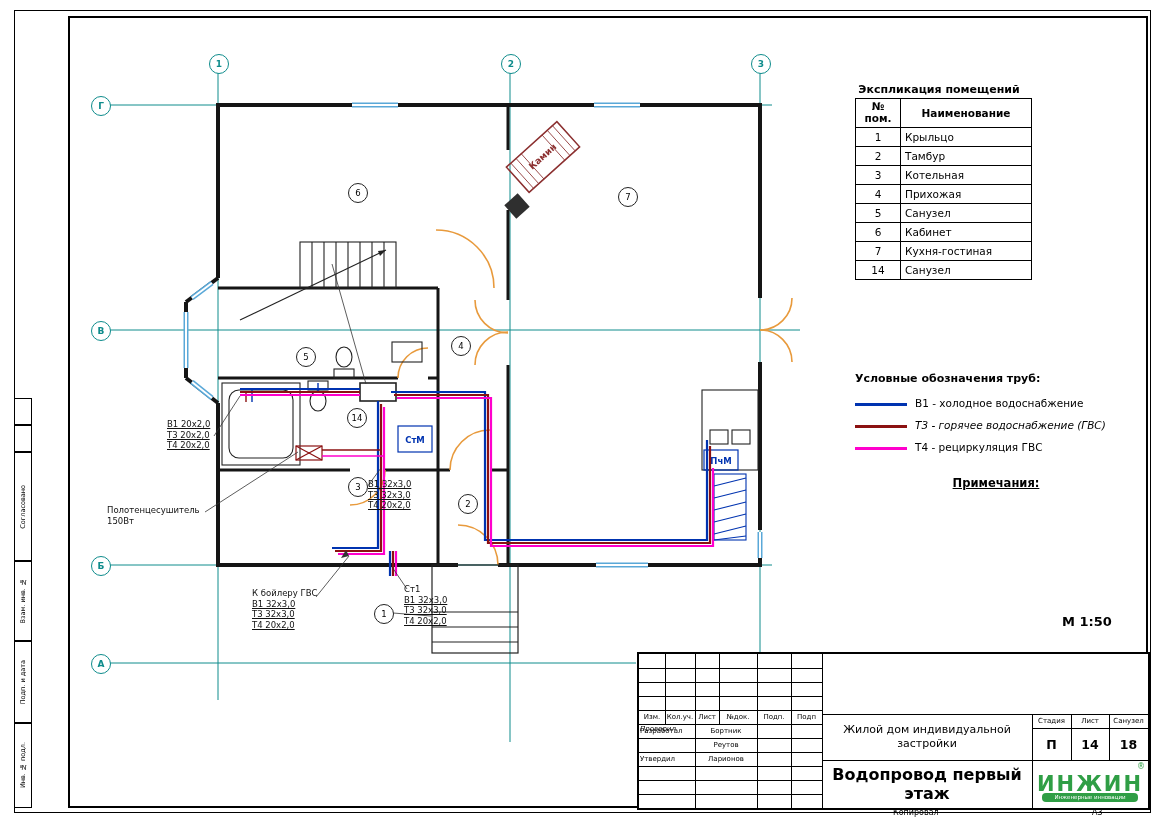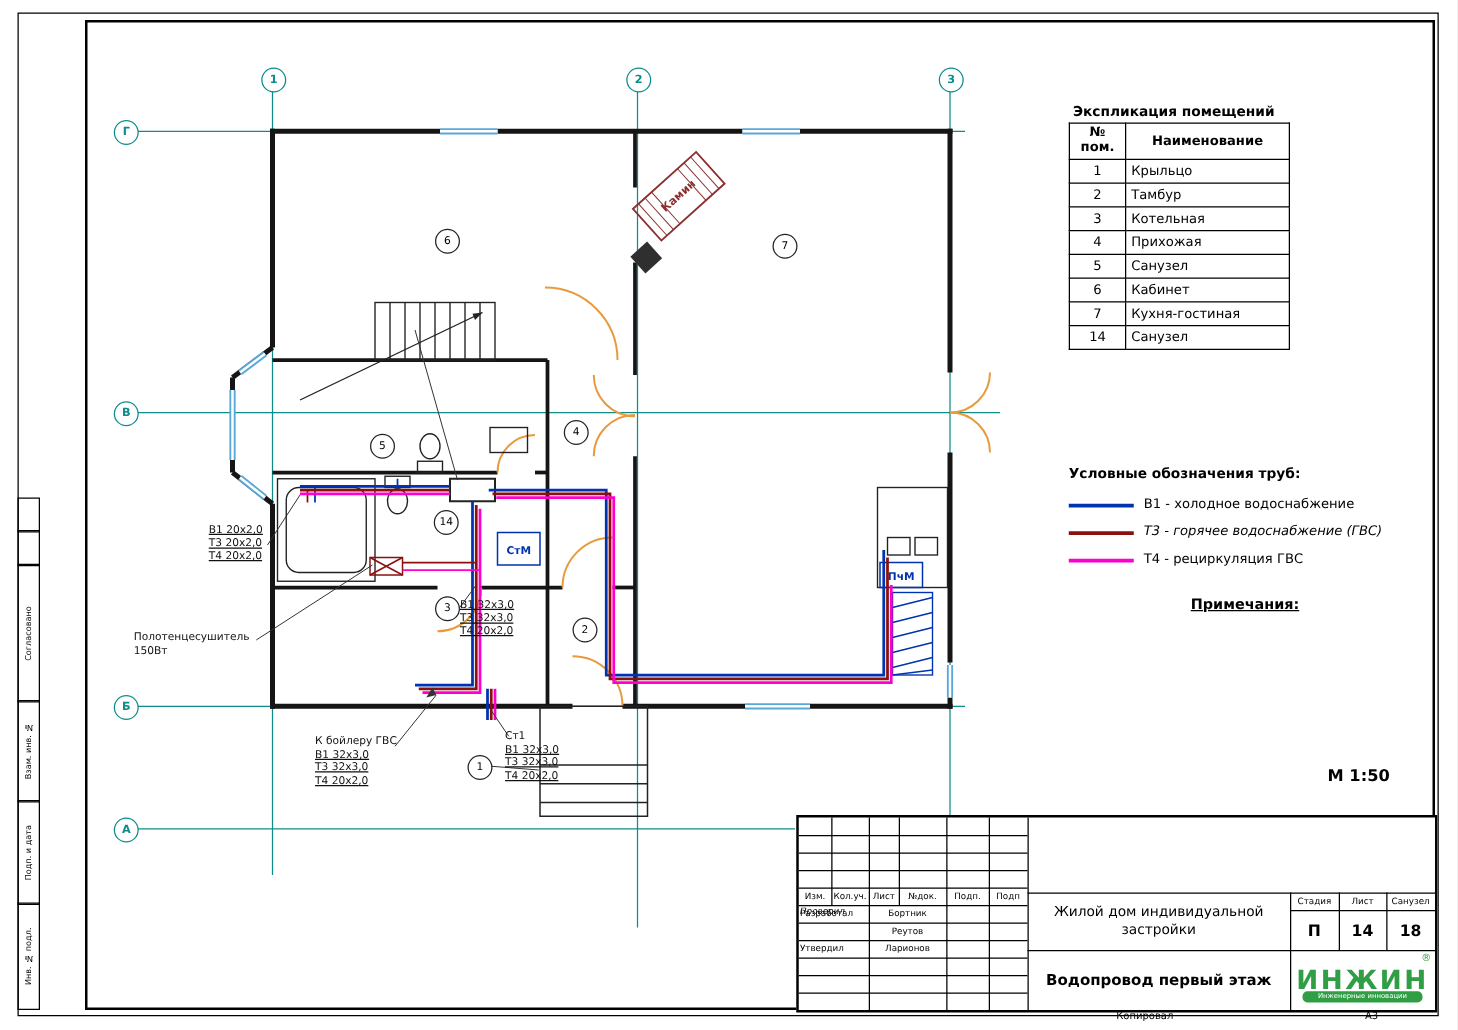--- a/index.html
+++ b/index.html
@@ -41,21 +41,21 @@
   .nbody p{margin:0 0 2px 0;}
   .scale{left:1062px;top:614px;font-size:13px;font-weight:bold;}
   
   .tb{left:637px;top:652px;width:509px;height:154px;border:2px solid #000;background:#fff;}
   .tb .hl{position:absolute;background:#000;height:1px;}
   .tb .vl{position:absolute;background:#000;width:1px;}
   .tb .cell{position:absolute;display:flex;align-items:center;justify-content:center;text-align:center;}
   .tb .small{font-size:7px;}
   .docnum{font-size:15px;font-weight:bold;letter-spacing:1px;}
   .pname{font-size:11px;line-height:1.25;}
-  .dname{font-size:12px;font-weight:bold;}
+  .dname{font-size:16px;font-weight:bold;}
   .stval{font-size:12.5px;font-weight:bold;}
   .logo{font-size:21px;font-weight:bold;color:#2f9e45;letter-spacing:2px;line-height:1;}
   .logobar{position:absolute;left:10px;bottom:6px;width:96px;height:9px;background:#2f9e45;border-radius:4px;
            color:#fff;font-size:5.5px;line-height:9px;text-align:center;}
   .logoreg{position:absolute;right:3px;top:2px;font-size:8px;color:#2f9e45;}
   .below{font-size:8px;}
 </style>
 </head>
 <body>
 

